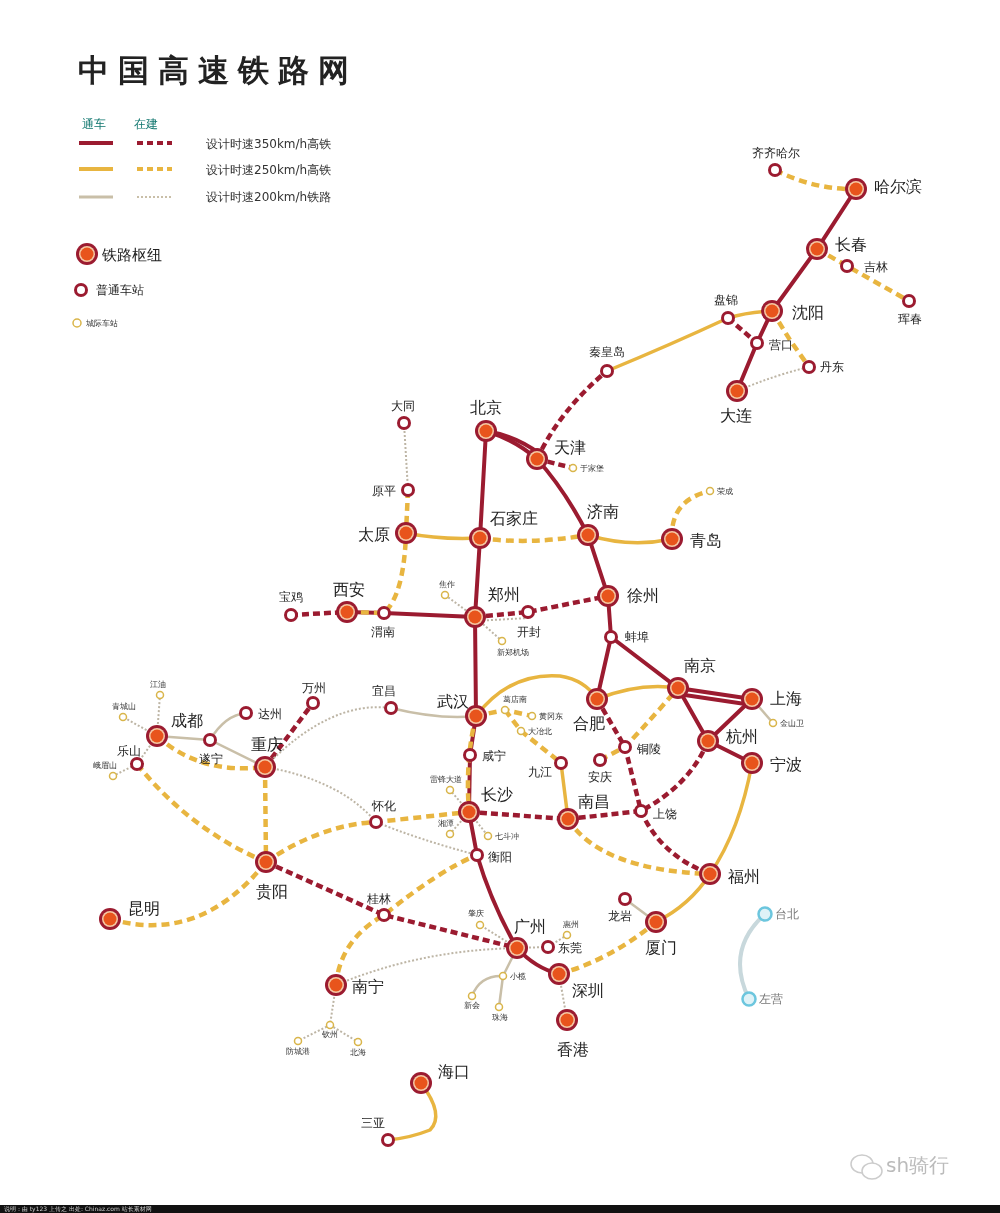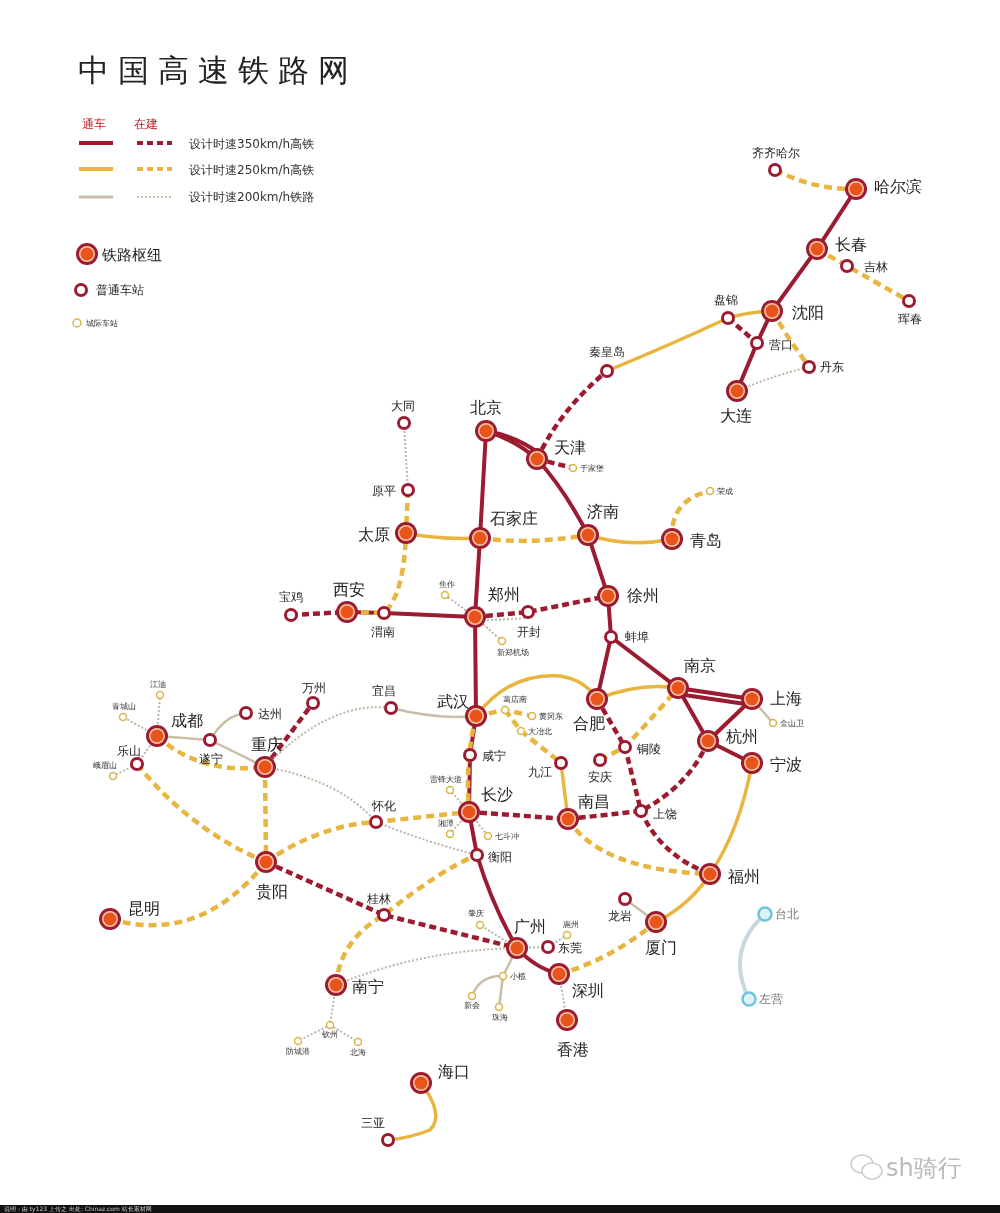--- a/index.html
+++ b/index.html
@@ -1,28 +1,28 @@
 <!DOCTYPE html>
 <html><head>
 <meta charset="utf-8">
 <style>
   html, body { margin:0; padding:0; background:#ffffff; }
   body { width:1000px; height:1213px; position:relative; overflow:hidden;
          font-family:"DejaVu Sans","Liberation Sans",sans-serif; }
   #map { position:absolute; left:0; top:0; width:1000px; height:1213px; }
-  .title { position:absolute; left:78px; top:50px; font-size:31px; letter-spacing:9px; color:#222; font-weight:400; }
-  .legend-head { position:absolute; top:116px; font-size:12px; color:#b91c1c; }
-  .legend-text { position:absolute; left:189px; font-size:12px; color:#333; }
+  .title { position:absolute; left:78px; top:50px; font-size:31px; letter-spacing:9px; color:#222; font-weight:700; }
+  .legend-head { position:absolute; top:116px; font-size:12px; color:#0f766e; }
+  .legend-text { position:absolute; left:206px; font-size:12px; color:#333; }
   .hub-label { font-size:16px; fill:#222; }
   .st-label { font-size:12px; fill:#222; }
   .city-label { font-size:8px; fill:#333; }
   .tw-label { font-size:12px; fill:#777; }
   .footer { position:absolute; left:0; top:1205px; width:1000px; height:8px; background:#111; color:#ccc;
             font-size:6px; line-height:8px; padding-left:4px; box-sizing:border-box; white-space:nowrap; overflow:hidden; }
-  .watermark { position:absolute; left:845px; top:1152px; font-size:24px; color:#bbb; }
+  .watermark { position:absolute; left:845px; top:1152px; font-size:20px; color:#bbb; }
   .wm-icon { position:absolute; left:848px; top:1152px; }
 </style>
 </head>
 <body>
 
 <svg id="map" viewBox="0 0 1000 1213" xmlns="http://www.w3.org/2000/svg">
 
   <g>
     <line x1="79" y1="143" x2="113" y2="143" stroke="#9b1b30" stroke-width="4"></line>
     <line x1="137" y1="143" x2="172" y2="143" stroke="#9b1b30" stroke-width="4" stroke-dasharray="6,4"></line>

